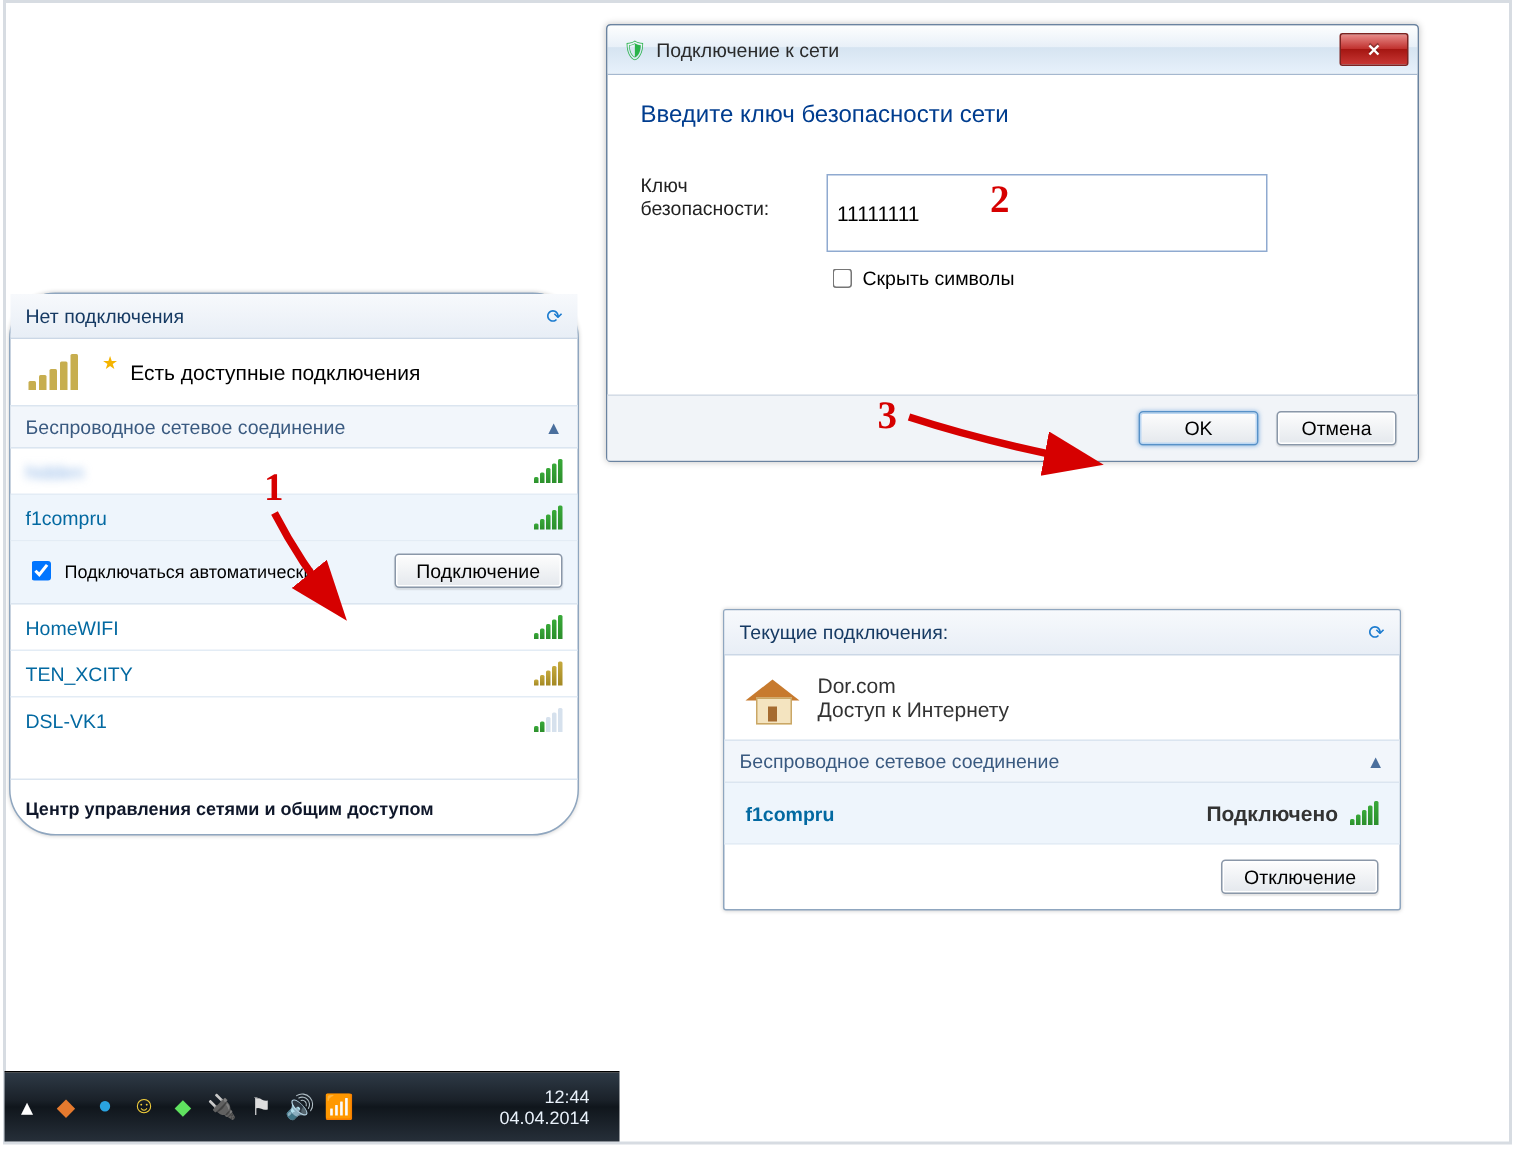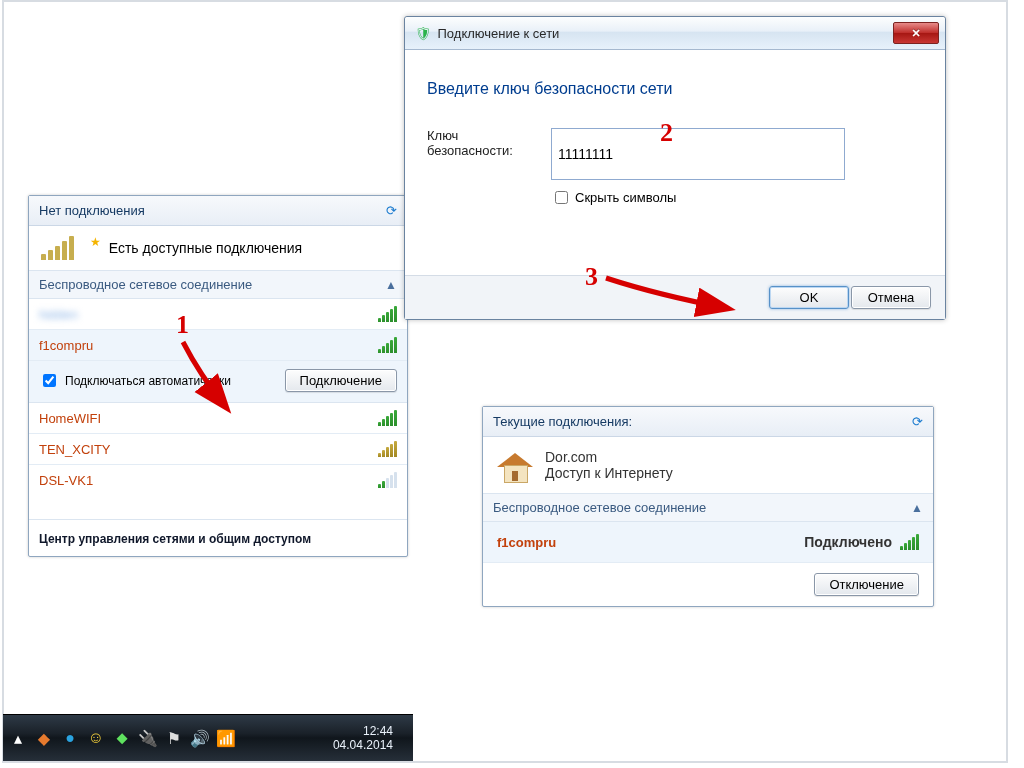--- a/index.html
+++ b/index.html
@@ -1,20 +1,20 @@
 <!DOCTYPE html>
 <html><head>
 <meta charset="utf-8">
 <style>
 body { margin:0; padding:0; font-family: "Segoe UI", Tahoma, sans-serif; width:1024px; height:768px; background:#fff; position:relative; font-size:14px; }
 .panel { position:absolute; border:1px solid #8fa6bf; background:#fff; border-radius:2px; box-shadow:0 0 3px rgba(0,0,0,0.2); }
 .section-header { background:linear-gradient(#f7f9fc,#e8eef6); border-bottom:1px solid #cbd7e6; padding:7px 10px; color:#163a63; font-size:13px; display:flex; justify-content:space-between; align-items:center; }
 .section-sub { background:#f2f6fb; border-top:1px solid #dbe5f0; border-bottom:1px solid #dbe5f0; padding:6px 10px; color:#3a5a80; font-size:13px; display:flex; justify-content:space-between; align-items:center; }
 .net-row { padding:7px 10px; border-bottom:1px solid #e3ecf5; display:flex; justify-content:space-between; align-items:center; }
-.net-row a { color:#c2410c; text-decoration:none; font-size:13px; }
+.net-row a { color:#0369a1; text-decoration:none; font-size:13px; }
 .net-expand { background:#eef5fc; padding:8px 10px 10px 10px; border-bottom:1px solid #dbe5f0; display:flex; align-items:center; justify-content:space-between; }
 .sig-bars { display:inline-flex; align-items:flex-end; height:16px; gap:1px; }
 .sig-bars span { display:inline-block; width:3px; background:linear-gradient(#39a939,#2c8f2c); border-radius:1px 1px 0 0; }
 .sig-bars.amber span { background:linear-gradient(#c5a93e,#a38823); }
 .sig-bars.weak span:nth-child(n+3){ background:#d6e1ed; }
 .sig-bars span:nth-child(1){height:4px} .sig-bars span:nth-child(2){height:7px}
 .sig-bars span:nth-child(3){height:10px} .sig-bars span:nth-child(4){height:13px}
 .sig-bars span:nth-child(5){height:16px}
 .bars-large { display:inline-flex; align-items:flex-end; height:24px; gap:2px; margin-right:8px; vertical-align:middle; }
 .bars-large span{display:inline-block; width:5px; background:#c7ae4f; border-radius:1px 1px 0 0;}
@@ -25,26 +25,26 @@
 .win7-btn { background:linear-gradient(#fdfdfd,#e4e8ed); border:1px solid #8a97a8; border-radius:3px; padding:3px 14px; font-family:inherit; font-size:13px; cursor:pointer; box-shadow:inset 0 0 0 1px #fff, 0 1px 1px rgba(0,0,0,0.1); }
 .win7-btn.def { border-color:#5791c8; box-shadow:inset 0 0 0 1px #bcd7f2, 0 0 3px rgba(70,140,210,0.6);}
 .checkbox { width:13px; height:13px; }
 .refresh-icon{ color:#1b7bcf; font-size:13px; }
 .footer-link{ padding:10px; text-align:left; border-top:1px solid #dbe5f0; }
 .footer-link a{ color:#0f172a; text-decoration:none; font-size:12px;font-weight:bold; }
 
 .dlg { position:absolute; border:1px solid #6a83a0; border-radius:3px; background:#fff; box-shadow:0 0 5px rgba(0,0,0,0.25); }
 .dlg-title { background:linear-gradient(#fdfefe,#e8f0f8 45%,#d6e4f1 46%,#e7f1fb); border-bottom:1px solid #a5b8cf; border-radius:3px 3px 0 0; padding:5px 6px 5px 10px; display:flex; align-items:center; justify-content:space-between; font-size:13px; color:#2a2a2a; }
 .x-btn { width:44px; height:20px; border-radius:2px; background:linear-gradient(#e78b89,#c0302d 48%,#a51612 50%,#c83734); border:1px solid #7c2321; display:flex; align-items:center; justify-content:center; color:#fff; font-size:11px; font-weight:bold; text-shadow:0 -1px 0 rgba(0,0,0,0.3); cursor:pointer;}
-.dlg-body { padding:18px 22px 8px 22px;margin-top:12px; }
+.dlg-body { padding:18px 22px 8px 22px; }
 .dlg-h { color:#003d8f; font-size:16px; margin-bottom:30px; }
 .dlg-row { display:flex; align-items:flex-start; gap:14px; margin-bottom:10px; }
 .dlg-label { width:110px; color:#222; font-size:13px; }
 .dlg-input { border:1px solid #8faad0; padding:17px 6px; width:280px; font-family:inherit; font-size:14px; }
-.dlg-foot { background:#f1f4f8; border-top:1px solid #d4dce6; padding:10px 14px; display:flex; justify-content:flex-end; gap:2px; }
+.dlg-foot { background:#f1f4f8; border-top:1px solid #d4dce6; padding:10px 14px; display:flex; justify-content:flex-end; gap:12px; }
 
 .house-icon{ width:36px; height:36px; position:relative; }
 .house-icon .roof{position:absolute; left:0; top:6px; width:0; height:0; border-left:18px solid transparent; border-right:18px solid transparent; border-bottom:14px solid #c77a2e;}
 .house-icon .wall{position:absolute; left:7px; top:18px; width:22px; height:16px; background:#f4e4c0; border:1px solid #caa766;}
 .house-icon .door{position:absolute; left:15px; top:24px; width:6px; height:10px; background:#a56b30;}
 
 .step-num{ position:absolute; color:#d60000; font-family:"Times New Roman",serif; font-size:26px; font-weight:bold; }
 .arrow-svg{ position:absolute; }
 
 .taskbar{ position:absolute; left:3px; bottom:7px; width:398px; height:46px; background:linear-gradient(#2e3a46,#1a2129 40%,#10161c 50%,#262f39); border-top:1px solid #000; display:flex; align-items:center; padding:0 6px; }
@@ -53,21 +53,21 @@
 .taskbar .clock{ margin-left:auto; text-align:right; color:#e9f1fa; font-size:12px; line-height:1.2; padding-right:14px;}
 .chevron{ color:#4a6f9d; font-size:12px;}
 
 .frame{ position:absolute; left:2px; top:0; width:1002px; height:759px; border:2px solid #d7dce2; background:#fff;}
 </style>
 </head>
 <body>
 
 <div class="frame"></div>
 
-<div class="panel" style="left:28px; top:195px; width:378px;">
+<div class="panel" style="left:6px; top:195px; width:378px;border-radius:31px;">
   <div class="section-header">
     <span>Нет подключения</span>
     <span class="refresh-icon">⟳</span>
   </div>
   <div style="padding:10px 12px; display:flex; align-items:center; gap:8px;">
     <span class="bars-large">
         <span></span>
         <span></span>
         <span></span>
         <span></span>

